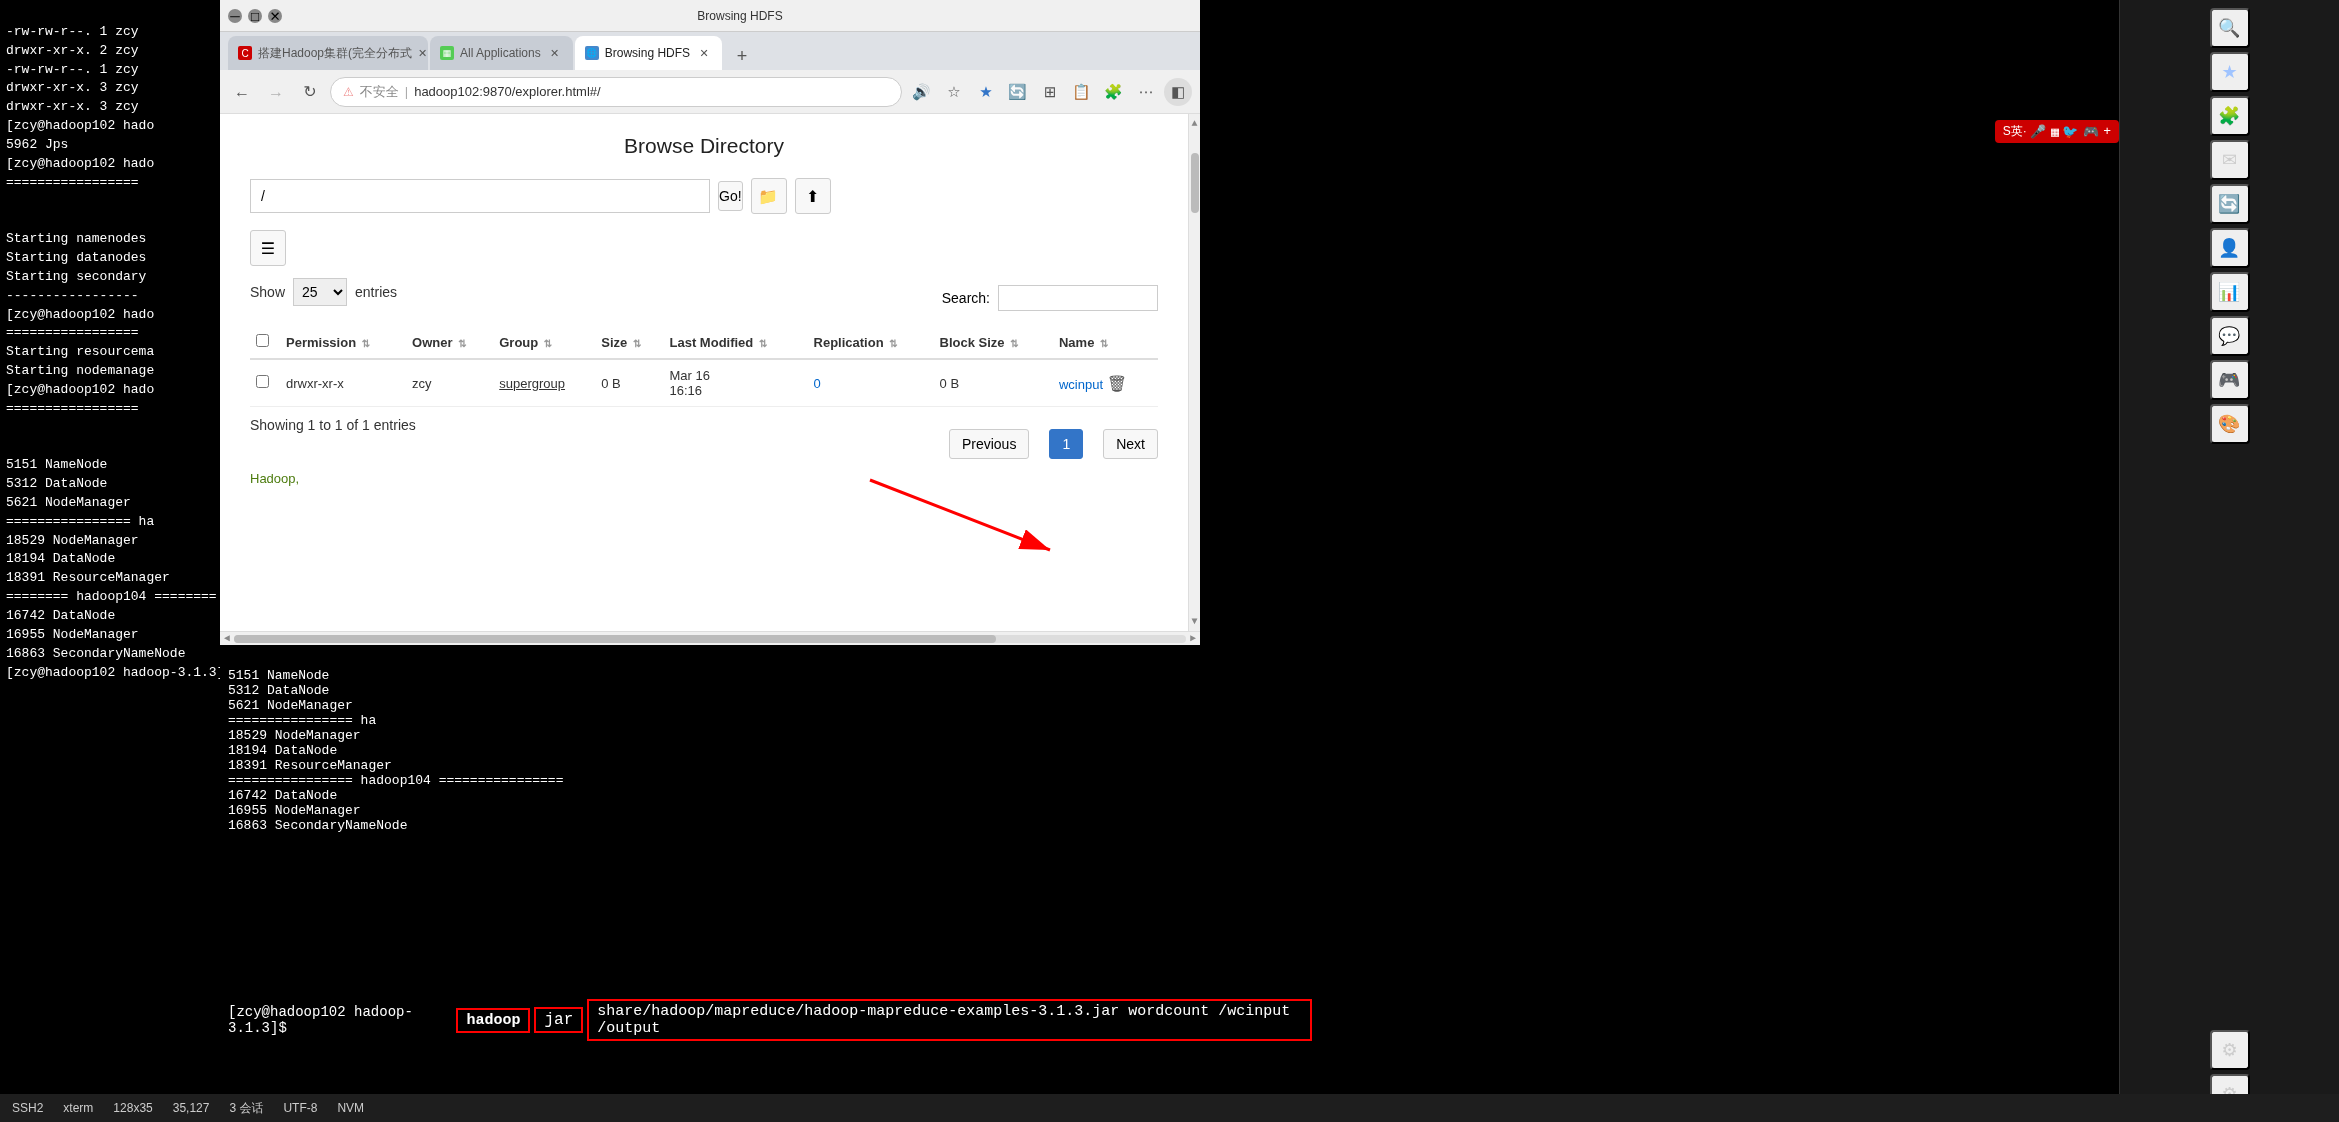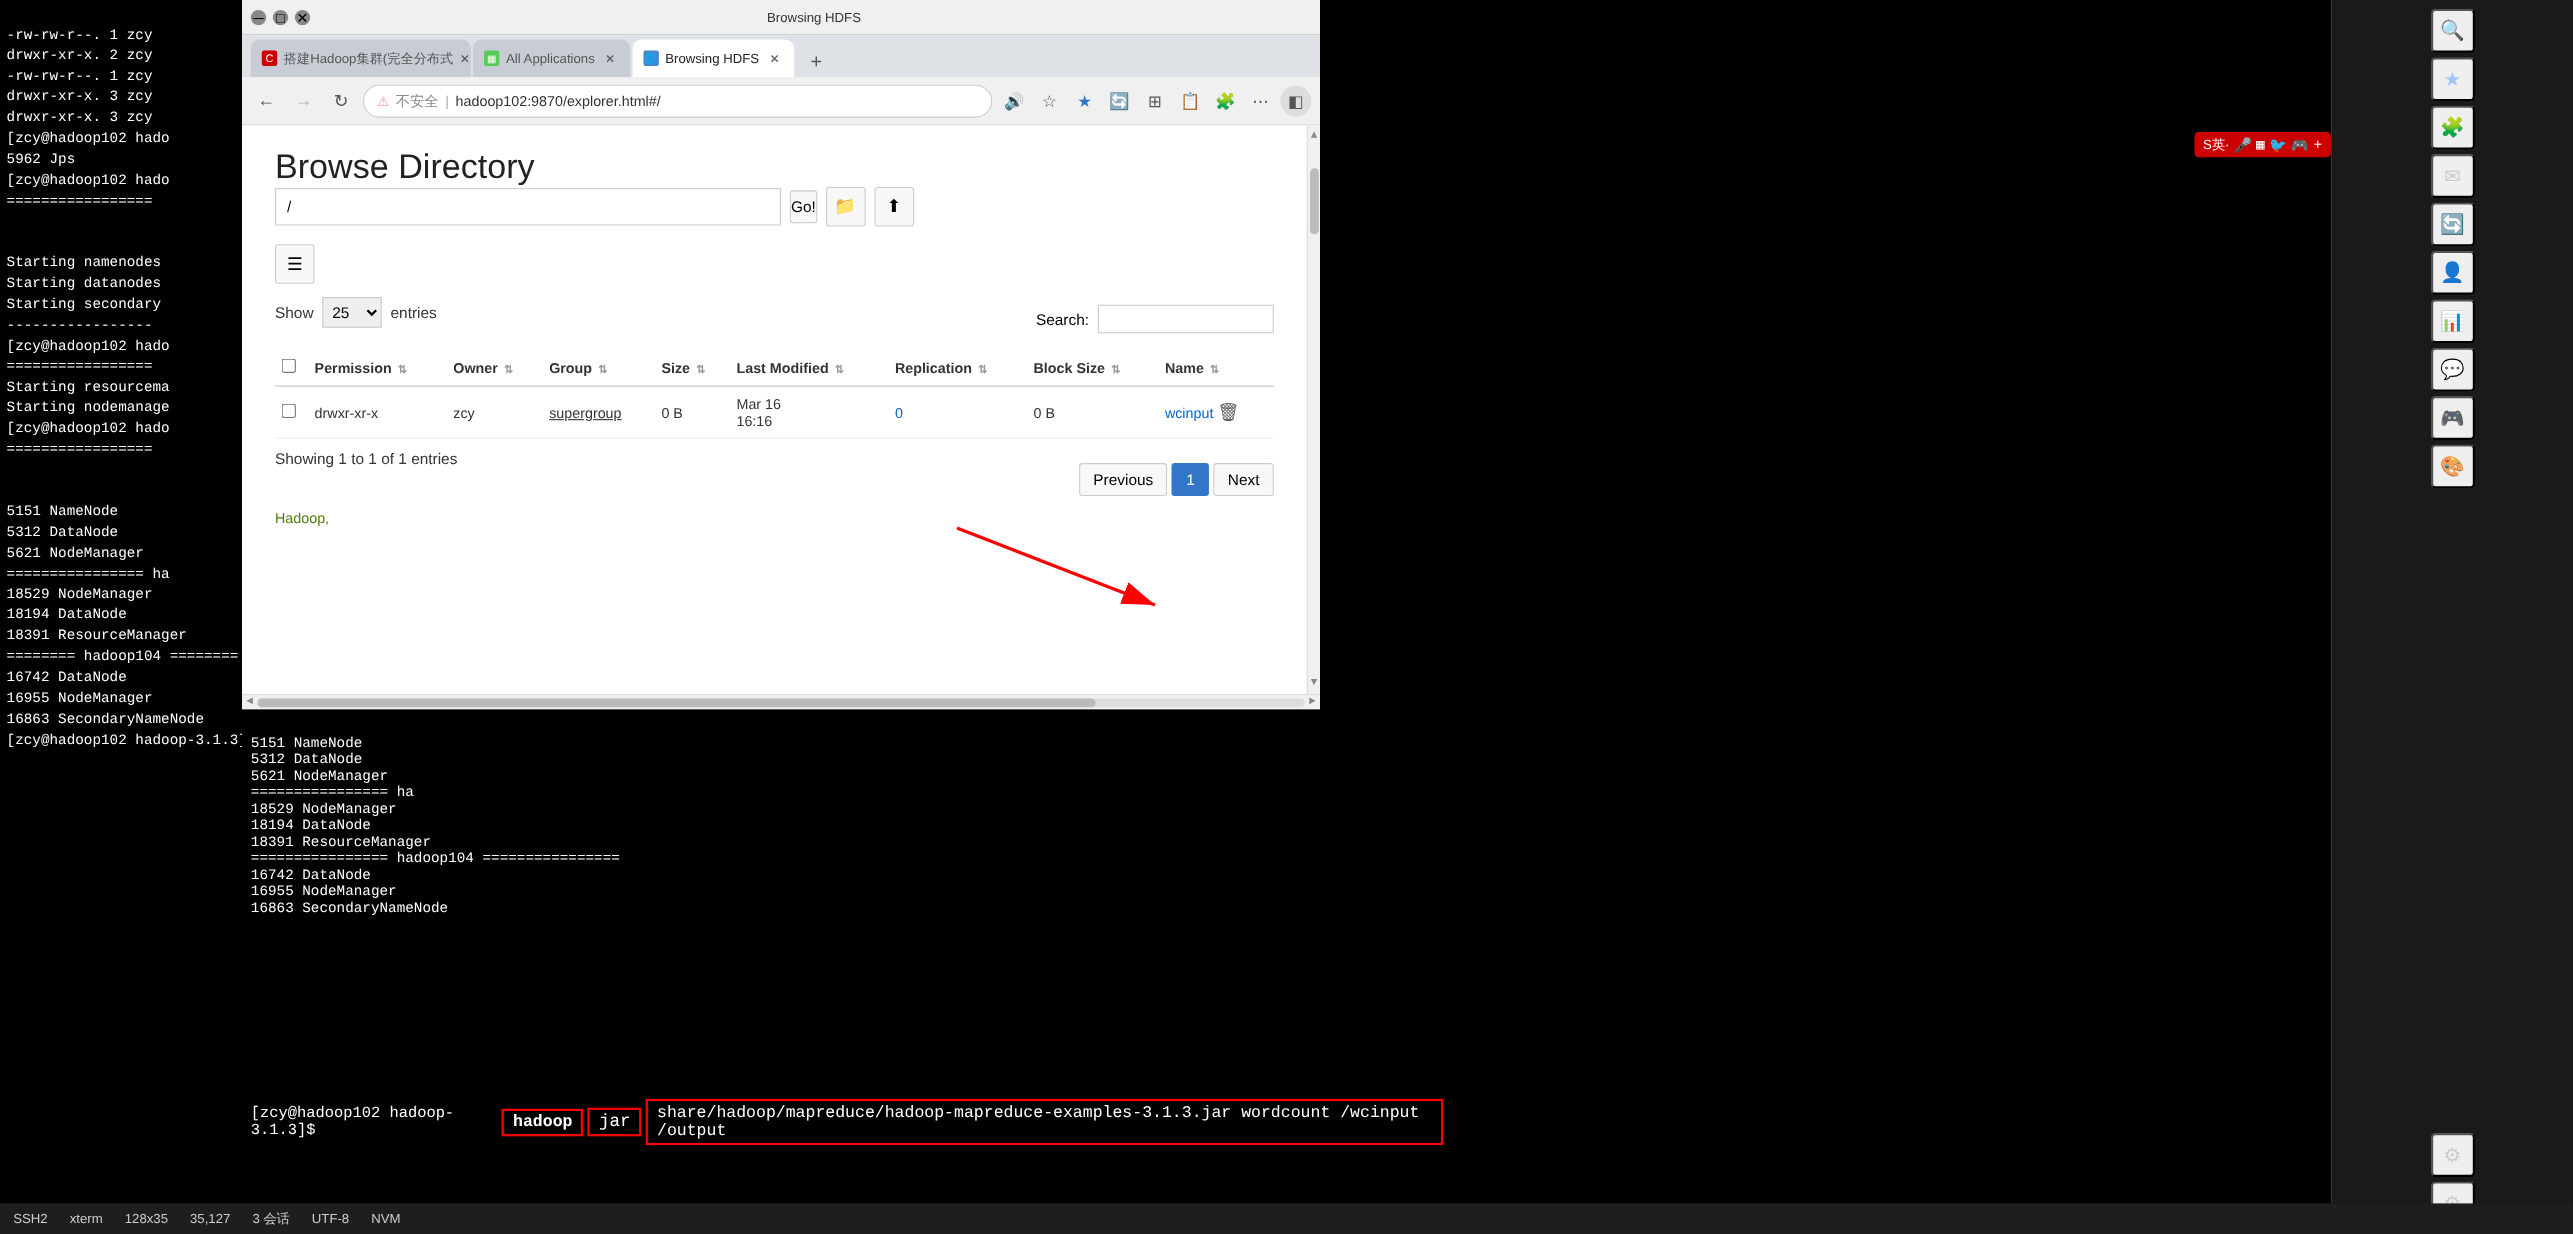--- a/index.html
+++ b/index.html
@@ -212,24 +212,26 @@
     }
 
     .page-content {
       flex: 1;
       padding: 20px 30px;
       overflow-y: auto;
       background: #fff;
     }
 
     .page-title {
-      font-size: 31px;
+      font-size: 21px;
       font-weight: 300;
       font-family: Arial, sans-serif;
       color: #222;
+      margin-bottom: 20px;
+      text-align: center;
     }
 
     .path-bar {
       display: flex;
       align-items: center;
       gap: 8px;
       margin-bottom: 16px;
     }
 
     .path-input {
@@ -342,21 +344,21 @@
 
     .delete-icon {
       color: #555;
       cursor: pointer;
       font-size: 16px;
     }
 
     .pagination {
       display: flex;
       align-items: center;
-      gap: 4px;
+      gap: 20px;
       margin-top: 12px;
     }
 
     .showing-text {
       font-size: 14px;
       font-family: Arial, sans-serif;
       color: #333;
     }
 
     .page-btn {

